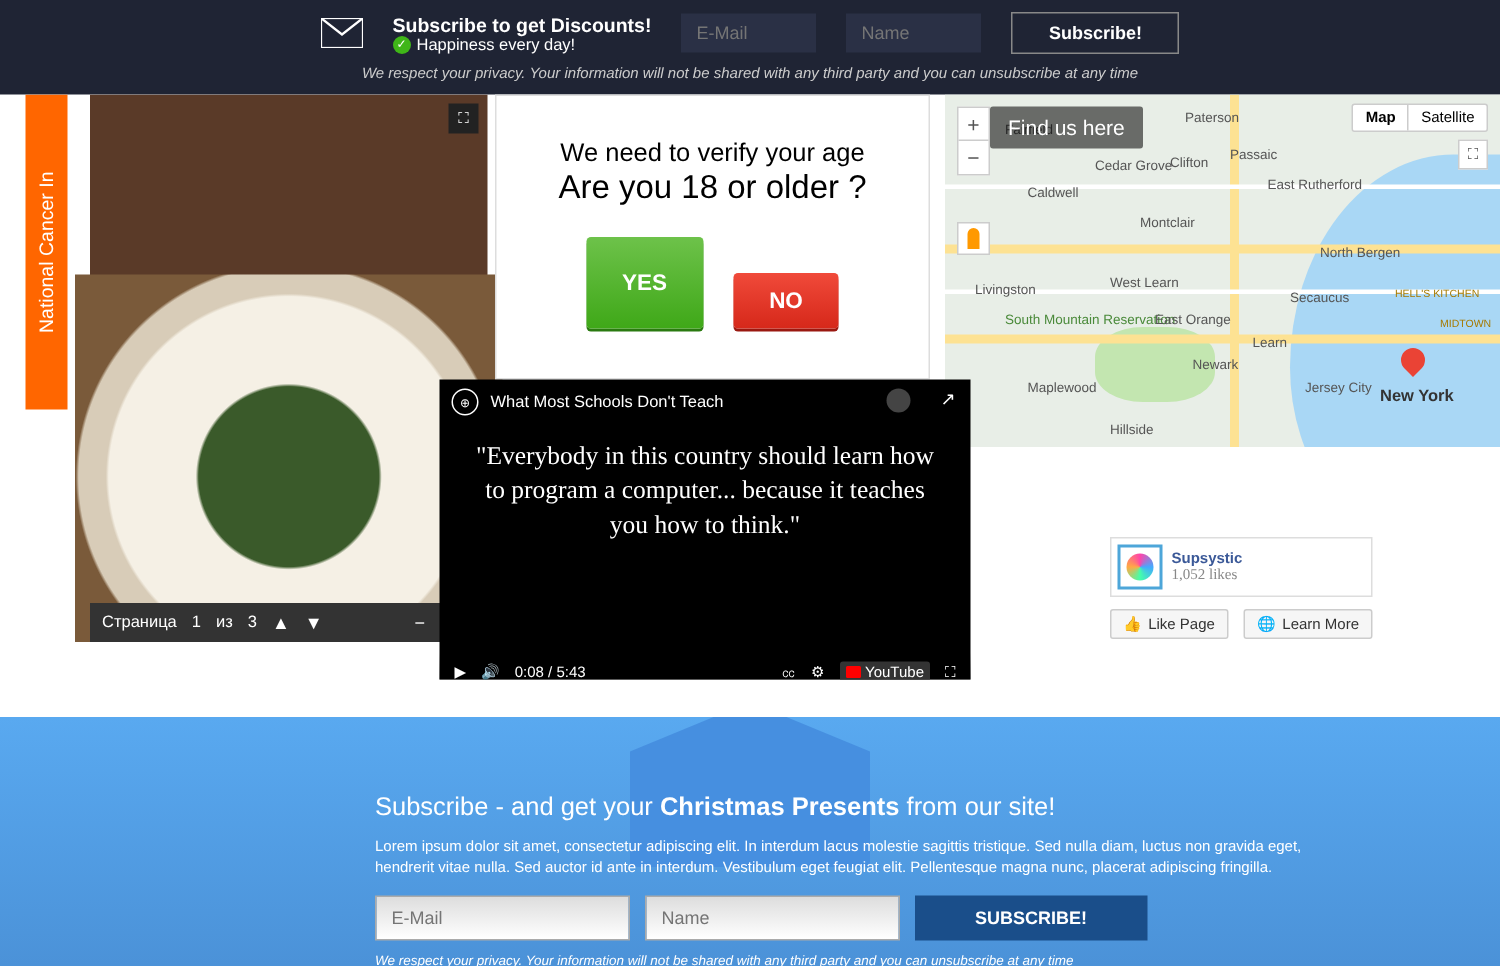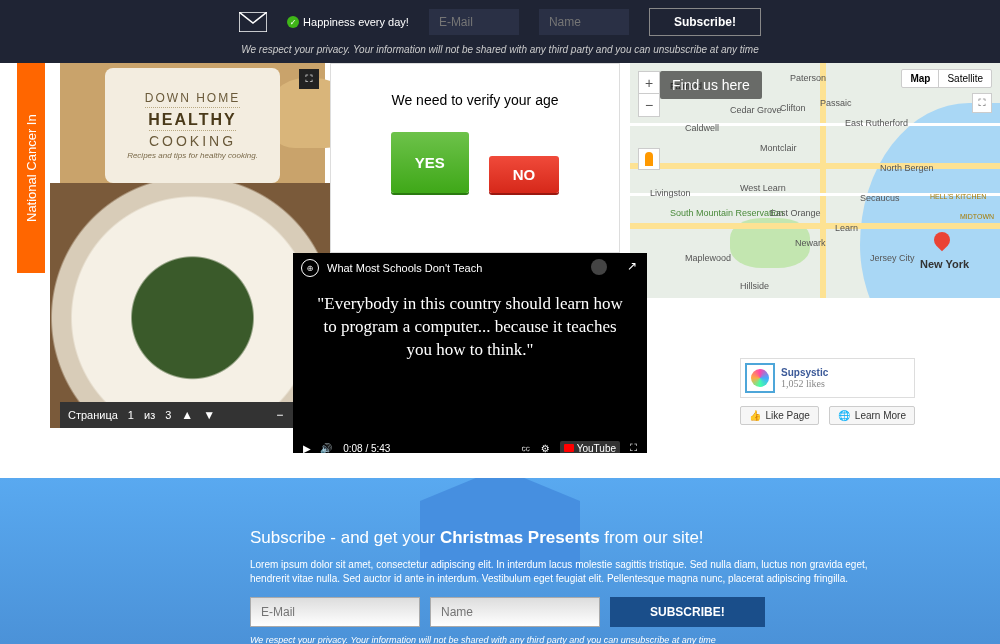--- a/index.html
+++ b/index.html
@@ -34,21 +34,21 @@
 .cook-shape { position:absolute; right:-30px; top:15px; width:90px; height:70px; background:#d9b57a; border-radius:40px 40px 30px 30px; }
 .cookbook-plate { position: absolute; top:120px; left:-10px; width:285px; height:245px; background: radial-gradient(circle at 50% 55%, #3a5a2a 0 60px, #f5f0e5 62px 120px, #d8ccb8 122px 140px, #7a5a3a 142px); }
 .expand-icon { position: absolute; top: 6px; right: 6px; width: 20px; height: 20px; background: #222; color: #fff; display: flex; align-items: center; justify-content: center; font-size: 10px; cursor: pointer; }
 .pdf-bar { position: absolute; bottom: 0; left: 0; right: 0; height: 26px; background: #333; display: flex; align-items: center; gap: 10px; padding: 0 8px; color: #fff; font-size: 11px; }
 .pdf-arrow { color: #fff; cursor: pointer; font-size: 12px; }
 
 
 .age-panel { position: absolute; left: 330px; top: 0; width: 290px; height: 190px; background: #fff; border: 1px solid #ddd; z-index: 5; }
 .age-header { background: #ff6600; color: #fff; padding: 4px 8px; font-size: 12px; }
 .age-body { text-align: center; padding: 28px 10px 10px; }
-.age-verify { font-size: 14px; margin-bottom: 24px; }
+.age-verify { font-size: 17px; margin-bottom: 0; }
 .age-q { font-size: 22px; margin-bottom: 20px; }
 .age-buttons { display: flex; justify-content: center; gap: 20px; }
 .btn-yes { background: linear-gradient(#6dc24a,#3fa818); color: #fff; border: none; padding: 10px 24px; font-size: 15px; font-weight: bold; border-radius: 3px; cursor: pointer; box-shadow:0 2px 0 #2a7a10;}
 .btn-no { background: linear-gradient(#f04a3a,#d6281a); color: #fff; border: none; padding: 10px 24px; font-size: 15px; font-weight: bold; border-radius: 3px; cursor: pointer; box-shadow:0 2px 0 #9a1810;margin-top:24px;}
 
 
 .video-panel { position: absolute; left: 293px; top: 190px; width: 354px; height: 208px; background: #000; color: #fff; z-index: 6; }
 .video-top { display: flex; align-items: center; gap: 8px; padding: 6px 8px; font-size: 11px; }
 .video-logo { width: 18px; height: 18px; border: 1px solid #fff; border-radius: 50%; display: flex; align-items: center; justify-content: center; font-size: 8px; }
 .watch-later { position: absolute; right: 40px; top: 6px; width: 16px; height: 16px; background: #444; border-radius: 50%; }
@@ -106,64 +106,57 @@
 </head>
 <body>
 
 <div class="top-bar">
   <div class="top-bar-inner">
     <svg class="envelope-icon" viewBox="0 0 28 20">
         <rect x="0" y="0" width="28" height="20" fill="none" stroke="#fff" stroke-width="1.5"></rect>
         <path d="M0 0 L14 11 L28 0" fill="none" stroke="#fff" stroke-width="1.5"></path>
       </svg>
     <div>
+      <div class="sub-head">Subscribe to get Discounts!</div>
       <div class="sub-tag">
         <span class="check-circle">✓</span>
         <span>Happiness every day!</span>
       </div>
     </div>
     <input class="top-input" placeholder="E-Mail" style="">
     <input class="top-input" placeholder="Name" style="">
     <button class="top-sub-btn">Subscribe!</button>
   </div>
 </div>
 <div class="privacy-note">We respect your privacy. Your information will not be shared with any third party and you can unsubscribe at any time</div>
 
 <div class="main">
   <div class="side-tab">National Cancer In</div>
 
   <div class="cookbook">
-    <div class="cookbook-top">
-      <div class="cook-shape"></div>
-      <div class="book-badge">
-        <div class="badge-t1">DOWN HOME</div>
-        <div class="badge-t2">HEALTHY</div>
-        <div class="badge-t3">COOKING</div>
-        <div class="badge-t4">Recipes and tips for healthy cooking.</div>
-      </div>
-    </div>
     <div class="cookbook-plate"></div>
     <div class="expand-icon">⛶</div>
     <div class="pdf-bar">
       <span>Страница</span>
       <span>1</span>
       <span>из</span>
       <span>3</span>
       <span class="pdf-arrow">▲</span>
       <span class="pdf-arrow">▼</span>
       <span style="flex:1"></span>
       <span class="pdf-arrow">−</span>
       <span class="pdf-arrow">+</span>
       <span class="pdf-arrow">»</span>
     </div>
   </div>
 
   <div class="age-panel">
     <div class="age-body">
       <div class="age-verify">We need to verify your age</div>
+      <div class="age-q">Are you 18 or older ?</div>
       <div class="age-buttons">
         <button class="btn-yes">YES</button>
         <button class="btn-no">NO</button>
       </div>
     </div>
   </div>
 
   <div class="video-panel">
     <div class="video-top">
       <div class="video-logo">⊕</div>

